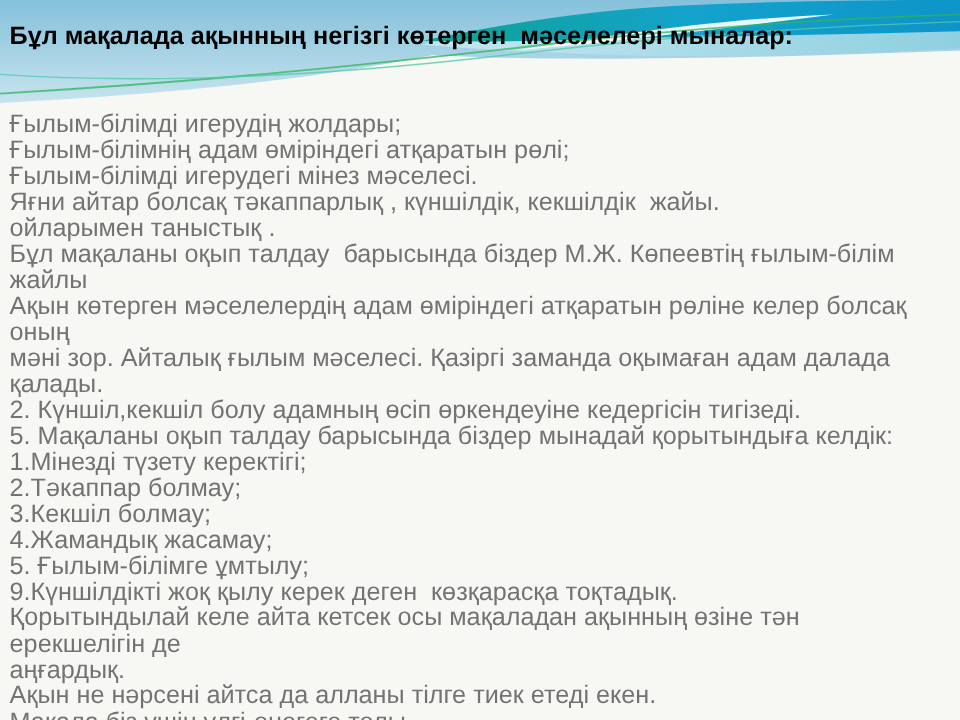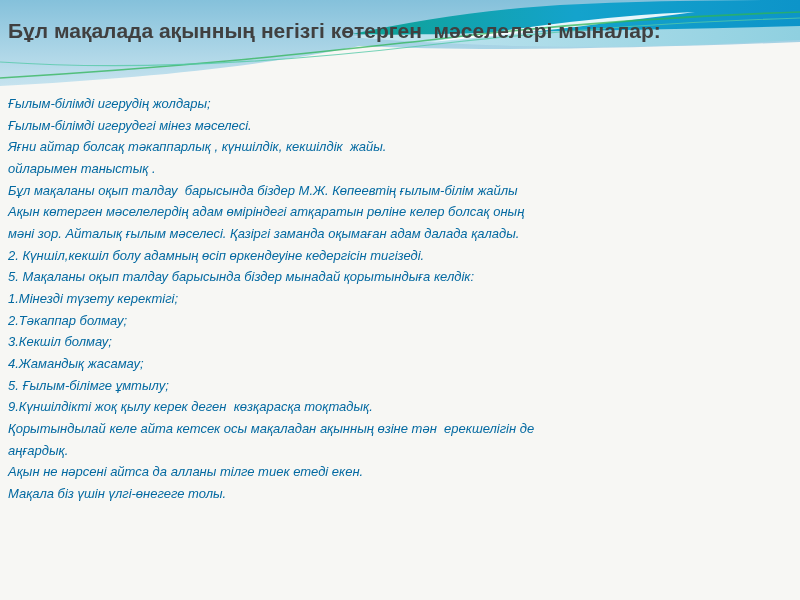--- a/index.html
+++ b/index.html
@@ -24,39 +24,38 @@
     z-index: 1;
     display: block;
   }
   .slide-title {
     position: absolute;
     left: 8px;
     top: 19px;
     width: 780px;
     font-size: 21px;
     font-weight: bold;
-    color: #404040;
+    color: #000000;
     letter-spacing: 0px;
     white-space: pre-wrap;
     z-index: 3;
   }
   .slide-body {
     position: absolute;
     left: 8px;
     top: 93px;
     width: 775px;
     z-index: 3;
   }
   .body-line {
-    font-size: 13px;
+    font-size: 21px;
     line-height: 21.65px;
-    color: #0369a1;
+    color: #737373;
     white-space: pre-wrap;
     min-height: 21.65px;
-    font-style: italic;
   }
 </style>
 </head>
 <body>
 
 <div class="slide">
 
   <svg class="header-wave" viewBox="0 0 800 160" preserveAspectRatio="none">
     <defs>
       <linearGradient id="sky" x1="0" y1="0" x2="0" y2="1">
@@ -86,20 +85,21 @@
     <path d="M430,42 C540,24 620,15 695,12 C610,23 520,34 430,42 Z" fill="#FFFFFF" opacity="0.9"></path>
 
     <path d="M0,78 C200,66 320,52 430,40 C560,24 680,16 800,12" stroke="#2FB457" stroke-width="1.6" fill="none" opacity="0.75"></path>
     <path d="M0,62 C150,72 300,60 420,46 C540,32 670,22 800,18" stroke="#55C9A8" stroke-width="1.2" fill="none" opacity="0.8"></path>
   </svg>
 
   <div class="slide-title">Бұл мақалада ақынның негізгі көтерген  мәселелері мыналар:</div>
 
   <div class="slide-body">
       <div class="body-line">Ғылым-білімді игерудің жолдары;</div>
+      <div class="body-line">Ғылым-білімнің адам өміріндегі атқаратын рөлі;</div>
       <div class="body-line">Ғылым-білімді игерудегі мінез мәселесі.</div>
       <div class="body-line">Яғни айтар болсақ тәкаппарлық , күншілдік, кекшілдік  жайы.</div>
       <div class="body-line">ойларымен таныстық .</div>
       <div class="body-line">Бұл мақаланы оқып талдау  барысында біздер М.Ж. Көпеевтің ғылым-білім жайлы</div>
       <div class="body-line">Ақын көтерген мәселелердің адам өміріндегі атқаратын рөліне келер болсақ оның</div>
       <div class="body-line">мәні зор. Айталық ғылым мәселесі. Қазіргі заманда оқымаған адам далада қалады.</div>
       <div class="body-line">2. Күншіл,кекшіл болу адамның өсіп өркендеуіне кедергісін тигізеді.</div>
       <div class="body-line">5. Мақаланы оқып талдау барысында біздер мынадай қорытындыға келдік:</div>
       <div class="body-line">1.Мінезді түзету керектігі;</div>
       <div class="body-line">2.Тәкаппар болмау;</div>

